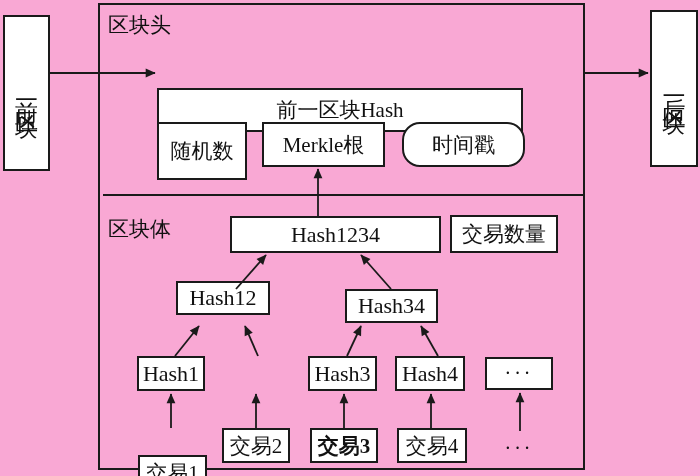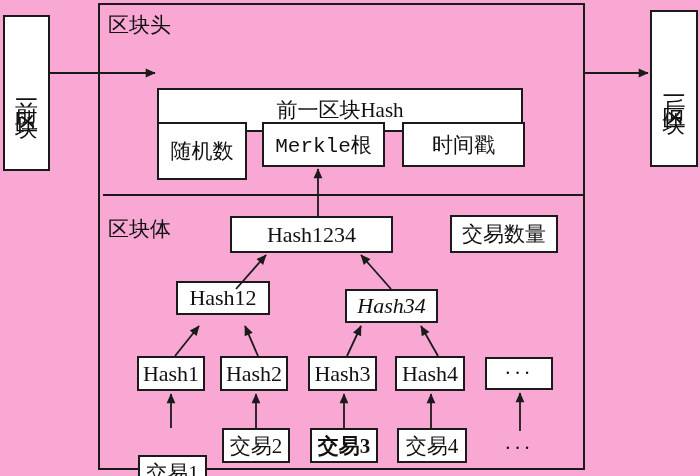--- a/index.html
+++ b/index.html
@@ -48,48 +48,45 @@
   </div>
 
   <div class="label" style="left:108px;top:11px;">区块头</div>
 
   <div class="box" style="left:157px;top:53px;width:366px;height:44px;margin-top:35px;">
     <span>前一区块Hash</span>
   </div>
   <div class="box" style="left:157px;top:122px;width:90px;height:58px;">
     <span>随机数</span>
   </div>
-  <div class="box" style="left:262px;top:122px;width:123px;height:45px;font-family:Liberation Mono, monospace;">
+  <div class="box" style="left:262px;top:122px;width:123px;height:45px;">
     <span>Merkle根</span>
   </div>
-  <div class="box" style="left:402px;top:122px;width:123px;height:45px;">
+  <div class="box" style="left:402px;top:122px;width:123px;height:45px;border-radius:18px;">
     <span>时间戳</span>
   </div>
 
   <div class="label" style="left:108px;top:215px;">区块体</div>
 
-  <div class="box latin" style="left:230px;top:216px;width:163px;height:37px;">
+  <div class="box latin" style="left:230px;top:216px;width:211px;height:37px;">
     <span>Hash1234</span>
   </div>
   <div class="box" style="left:450px;top:215px;width:108px;height:38px;">
     <span>交易数量</span>
   </div>
 
   <div class="box latin" style="left:176px;top:281px;width:94px;height:34px;">
     <span>Hash12</span>
   </div>
-  <div class="box latin" style="left:345px;top:289px;width:93px;height:34px;font-style:italic;">
+  <div class="box latin" style="left:345px;top:289px;width:93px;height:34px;">
     <span>Hash34</span>
   </div>
 
   <div class="box latin" style="left:137px;top:356px;width:68px;height:35px;">
     <span>Hash1</span>
-  </div>
-  <div class="box latin" style="left:220px;top:356px;width:68px;height:35px;">
-    <span>Hash2</span>
   </div>
   <div class="box latin" style="left:308px;top:356px;width:69px;height:35px;">
     <span>Hash3</span>
   </div>
   <div class="box latin" style="left:395px;top:356px;width:70px;height:35px;">
     <span>Hash4</span>
   </div>
   <div class="box dots" style="left:485px;top:357px;width:68px;height:33px;">
     <span>···</span>
   </div>

